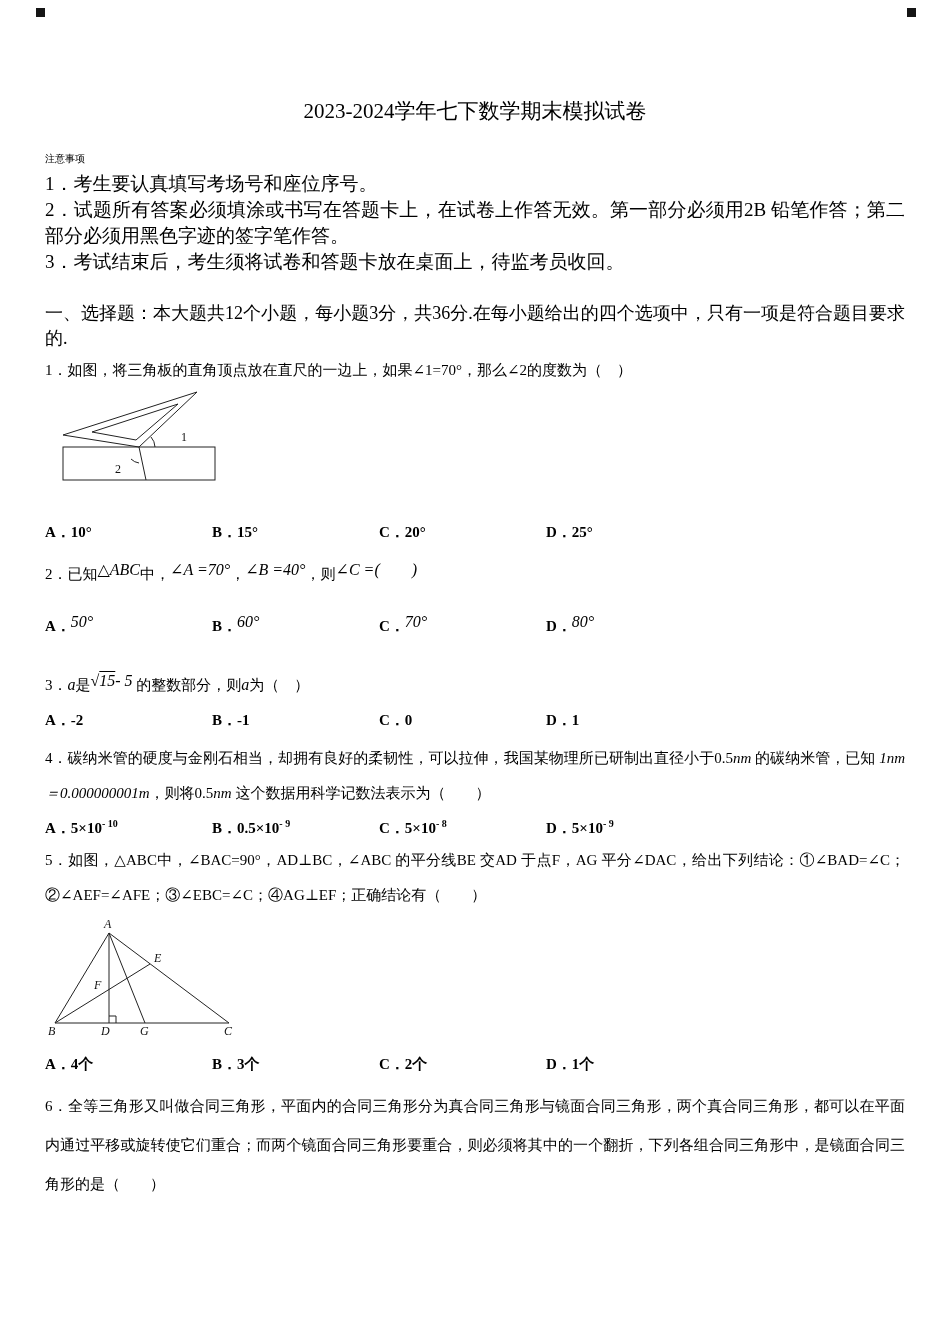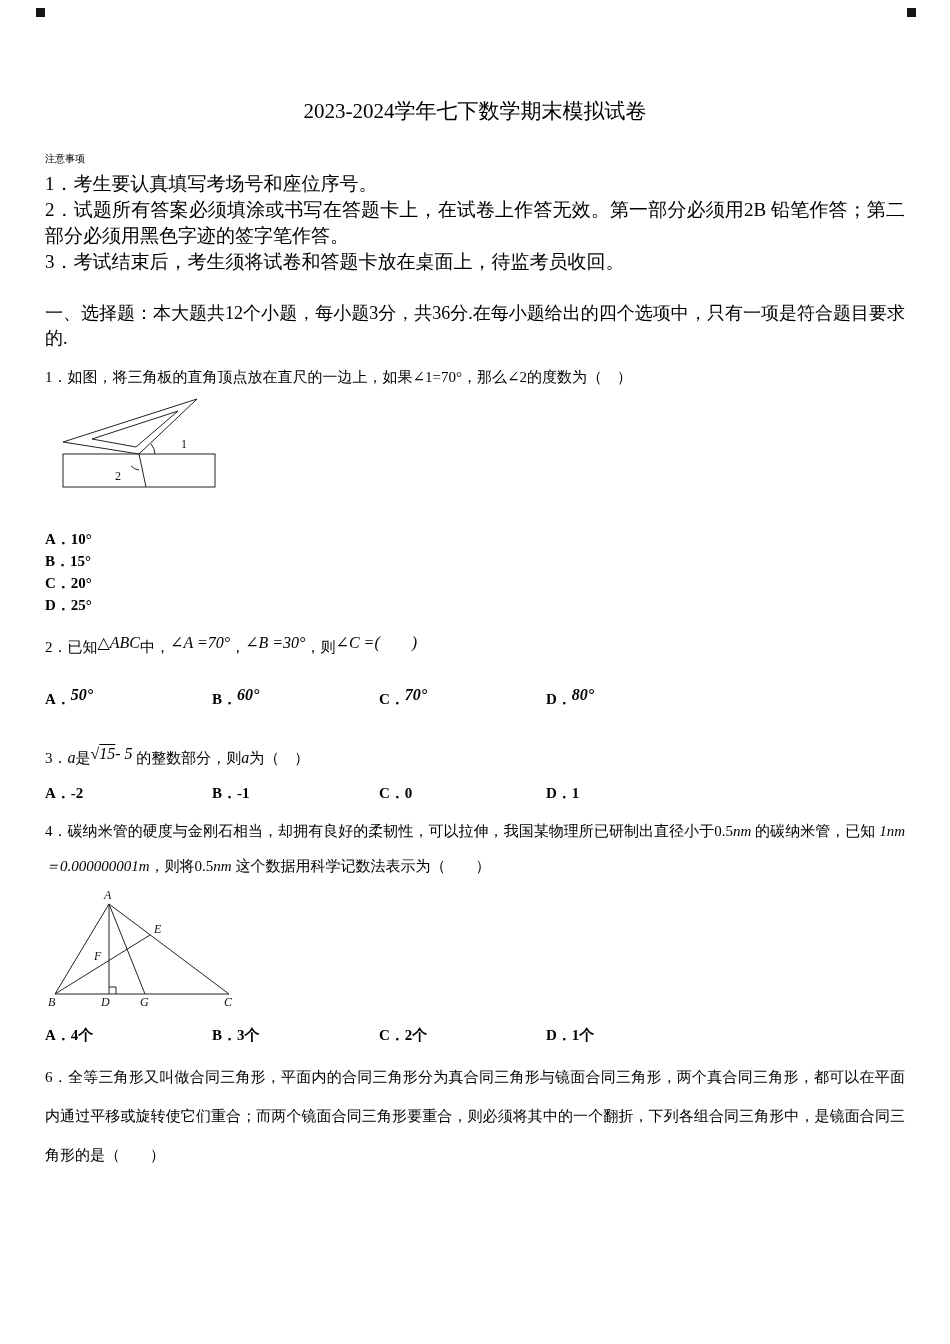--- a/index.html
+++ b/index.html
@@ -25,26 +25,26 @@
   .qtext { font-size:15px; line-height:35px; text-align:justify; }
 
   .m { font-family:"Liberation Serif","DejaVu Serif",serif; font-style:italic; }
   .raise { position:relative; top:-4px; display:inline-block; }
   .ovl { text-decoration:overline;font-family:Liberation Serif, serif; }
   sup { font-size:10px; }
 
   .options { display:flex; margin-top:10px; font-size:15px; font-weight:bold; line-height:22px; }
   .option { width:167px; flex:none; white-space:nowrap; }
   .option:last-child { width:auto; }
-  .opt-value.m { font-weight:bold; font-size:16px;text-align:center; }
+  .opt-value.m { font-weight:normal; font-size:16px;text-align:center; }
 
   
-  .q-1 { margin-top:13px; }
+  .q-1 { margin-top:6px; }
   .q-1 .qtext { line-height:26px; }
-  .q-1 .options { margin-top:32px;flex-direction:column; }
+  .q-1 .options { margin-top:32px; }
   .q-2 { margin-top:16px; }
   .q-2 .qtext { line-height:30px; }
   .q-2 .m { font-size:16px; }
   .q-2 .options { margin-top:26px; }
   .q-3 { margin-top:34px; }
   .q-3 .qtext { line-height:28px; }
   .q-3 .m { font-size:16px; }
   .q-3 .options { }
   .q-4 { margin-top:10px; }
   .q-4 .options { margin-top:2px; }
@@ -97,41 +97,48 @@
     </svg>
   </div>
 <div class="options">
           <div class="option"><span class="opt-label">A．</span><span class="opt-value">10°</span></div>
           <div class="option"><span class="opt-label">B．</span><span class="opt-value">15°</span></div>
           <div class="option"><span class="opt-label">C．</span><span class="opt-value">20°</span></div>
           <div class="option"><span class="opt-label">D．</span><span class="opt-value">25°</span></div>
         </div>
       </div>
       <div class="question q-2">
-        <div class="qtext"><span>2．已知</span><span class="m raise">△ABC</span><span>中，</span><span class="m raise">∠A =70°</span><span>，</span><span class="m raise">∠B =30°</span><span>，则</span><span class="m raise">∠C =(　　)</span></div>
+        <div class="qtext"><span>2．已知</span><span class="m raise">△ABC</span><span>中，</span><span class="m raise">∠A =70°</span><span>，</span><span class="m raise">∠B =40°</span><span>，则</span><span class="m raise">∠C =(　　)</span></div>
         <div class="options">
           <div class="option"><span class="opt-label">A．</span><span class="opt-value m raise">50°</span></div>
           <div class="option"><span class="opt-label">B．</span><span class="opt-value m raise">60°</span></div>
           <div class="option"><span class="opt-label">C．</span><span class="opt-value m raise">70°</span></div>
           <div class="option"><span class="opt-label">D．</span><span class="opt-value m raise">80°</span></div>
         </div>
       </div>
       <div class="question q-3">
         <div class="qtext"><span>3．</span><span class="m">a</span><span>是</span><span class="m raise">√</span><span class="m ovl raise">15</span><span class="m raise"> - 5</span><span> 的整数部分，则</span><span class="m">a</span><span>为（　）</span></div>
         <div class="options">
           <div class="option"><span class="opt-label">A．</span><span class="opt-value">-2</span></div>
           <div class="option"><span class="opt-label">B．</span><span class="opt-value">-1</span></div>
           <div class="option"><span class="opt-label">C．</span><span class="opt-value">0</span></div>
           <div class="option"><span class="opt-label">D．</span><span class="opt-value">1</span></div>
         </div>
       </div>
       <div class="question q-4">
         <div class="qtext"><span>4．碳纳米管的硬度与金刚石相当，却拥有良好的柔韧性，可以拉伸，我国某物理所已研制出直径小于0.5</span><span class="m">nm</span><span> 的碳纳米管，已知 </span><span class="m">1nm＝0.000000001m</span><span>，则将0.5</span><span class="m">nm</span><span> 这个数据用科学记数法表示为（　　）</span></div>
+        <div class="options">
+          <div class="option"><span class="opt-label">A．</span><span class="opt-value">5×10<sup>- 10</sup></span></div>
+          <div class="option"><span class="opt-label">B．</span><span class="opt-value">0.5×10<sup>- 9</sup></span></div>
+          <div class="option"><span class="opt-label">C．</span><span class="opt-value">5×10<sup>- 8</sup></span></div>
+          <div class="option"><span class="opt-label">D．</span><span class="opt-value">5×10<sup>- 9</sup></span></div>
+        </div>
       </div>
       <div class="question q-5">
+        <div class="qtext"><span>5．如图，△ABC中，∠BAC=90°，AD⊥BC，∠ABC 的平分线BE 交AD 于点F，AG 平分∠DAC，给出下列结论：①∠BAD=∠C；②∠AEF=∠AFE；③∠EBC=∠C；④AG⊥EF；正确结论有（　　）</span></div>
   <div class="fig fig2">
     <svg width="200" height="120" viewBox="0 0 200 120">
       <polygon class="ln" points="62,16 8,106 182,106"></polygon>
       <line class="ln" x1="62" y1="16" x2="62" y2="106"></line>
       <line class="ln" x1="8" y1="106" x2="103" y2="47"></line>
       <line class="ln" x1="62" y1="16" x2="98" y2="106"></line>
       <polyline class="ln" points="62,99 69,99 69,106"></polyline>
       <text class="figlbl" x="57" y="11">A</text>
       <text class="figlbl" x="1" y="118">B</text>
       <text class="figlbl" x="177" y="118">C</text>

